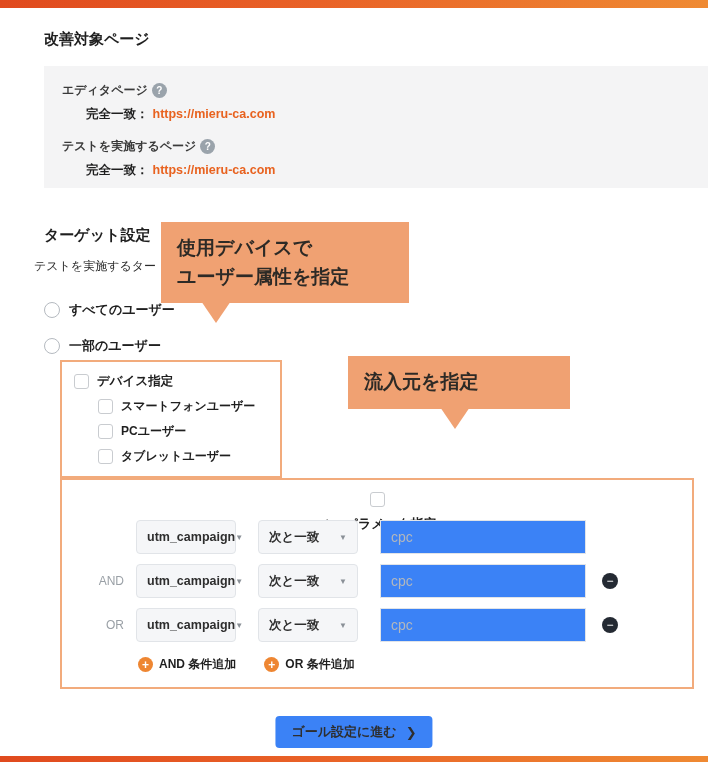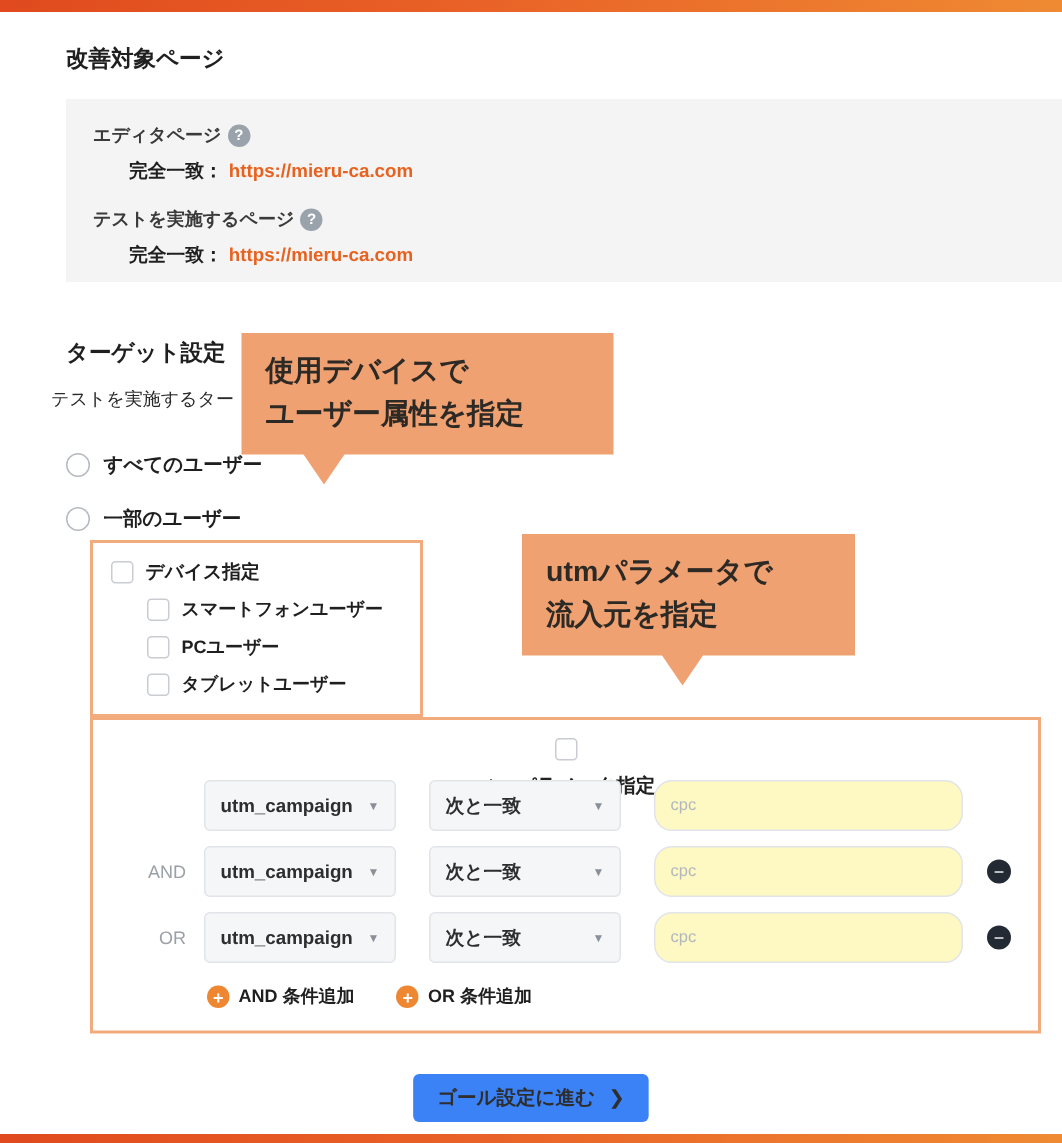--- a/index.html
+++ b/index.html
@@ -59,26 +59,26 @@
   .check-row.indent { margin-left:24px; font-size:12px; }
   .checkbox { width:15px; height:15px; border:1px solid #c9ccd0; border-radius:3px; background:#fff; flex:none; }
 
   
   .utm-box { position:absolute; left:60px; top:478px; width:634px;
     border:2px solid #f2ab7c; background:#fff; padding:12px 14px 14px 14px; }
   .utm-header { display:flex; align-items:center; gap:8px; font-size:13px; font-weight:600; height:18px;flex-direction:column; }
   .cond-row { display:flex; align-items:center; margin-top:10px; }
   .cond-prefix { width:60px; flex:none; text-align:right; padding-right:12px;
     color:#9aa0a6; font-size:12px; }
-  .select { width:128px; height:34px; background:#f5f6f8; border:1px solid #e1e4e8; border-radius:4px;
+  .select { width:100px; height:34px; background:#f5f6f8; border:1px solid #e1e4e8; border-radius:4px;
     display:flex; align-items:center; justify-content:space-between; padding:0 10px;
     font-size:12.5px; font-weight:600; color:#2e2e2e; margin-right:22px; }
   .select .chev { font-size:8px; color:#8a9097; }
-  .text-input { width:206px; height:34px; background:#fef9c3; border:1px solid #e1e4e8; border-radius:12px;
-    padding:0 10px; font-size:11px; color:#333; font-family:inherit; }
+  .text-input { width:206px; height:34px; background:#3b82f6; border:1px solid #e1e4e8; border-radius:0;
+    padding:0 10px; font-size:14px; color:#333; font-family:inherit; }
   .text-input::placeholder { color:#b2b7bd; }
   .minus-btn { width:16px; height:16px; border-radius:50%; background:#242a33; color:#fff;
     margin-left:16px; display:flex; align-items:center; justify-content:center;
     font-size:12px; line-height:1; flex:none; cursor:pointer; }
   .add-row { display:flex; align-items:center; gap:28px; margin-top:14px; margin-left:62px; }
   .add-item { display:flex; align-items:center; gap:6px; font-size:12px; font-weight:bold; color:#1f1f1f; cursor:pointer; }
   .plus-icon { width:15px; height:15px; border-radius:50%; background:#ee8632; color:#fff;
     font-size:12px; font-weight:bold; display:flex; align-items:center; justify-content:center; }
 
   
@@ -124,21 +124,20 @@
   <span class="radio-label">一部のユーザー</span>
 </div>
 
 <div class="callout callout-device">
   <div>使用デバイスで</div>
   <div>ユーザー属性を指定</div>
   <div class="pointer"></div>
 </div>
 
 <div class="callout callout-utm">
-  <div>utmパラメータで</div>
   <div>流入元を指定</div>
   <div class="pointer"></div>
 </div>
 
 <div class="device-box">
   <div class="check-row">
     <span class="checkbox"></span>
     <span>デバイス指定</span>
   </div>
   <div class="check-row indent">

